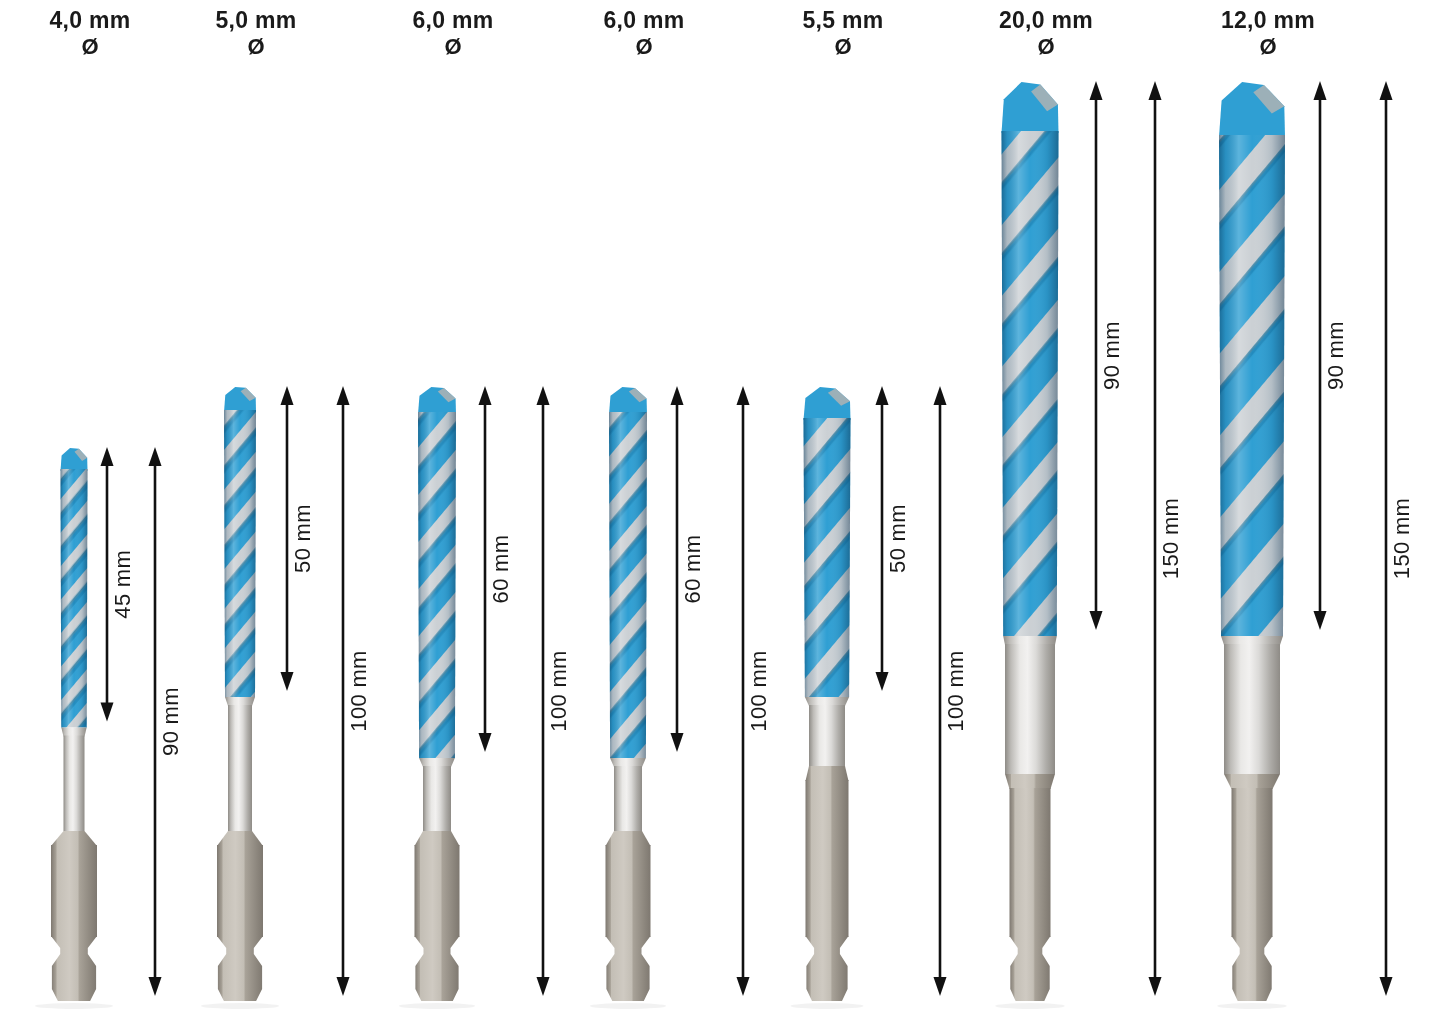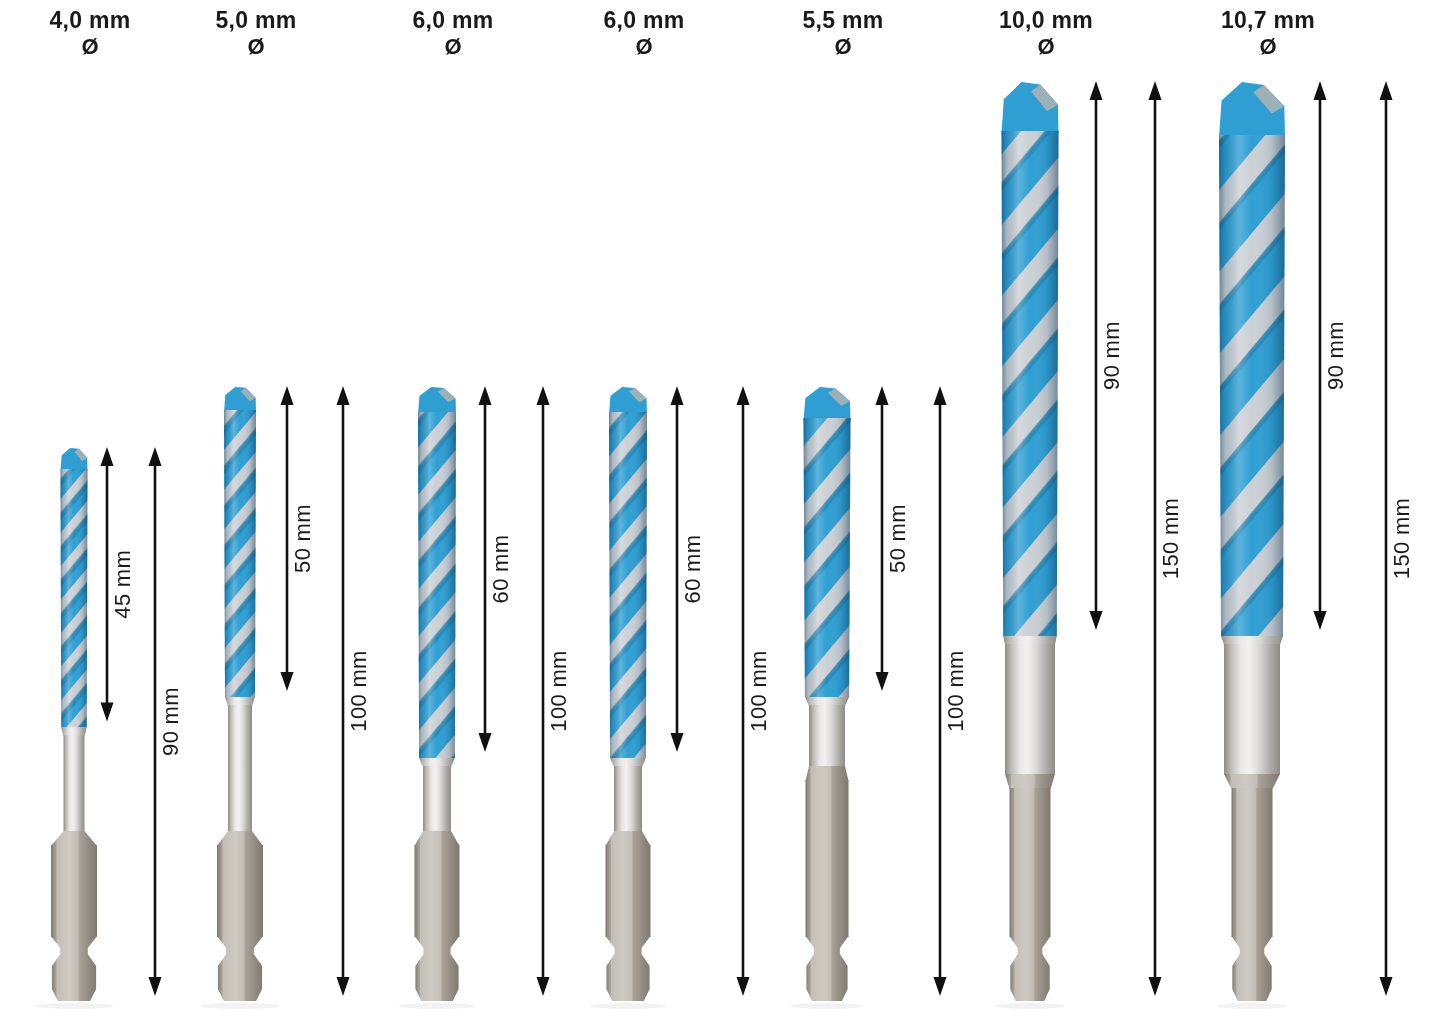--- a/index.html
+++ b/index.html
@@ -271,21 +271,21 @@
       </div>
       <div class="dia-label" style="left: 628px;">
         <div class="dia-value">6,0 mm</div>
         <div class="dia-symbol">Ø</div>
       </div>
       <div class="dia-label" style="left: 827px;">
         <div class="dia-value">5,5 mm</div>
         <div class="dia-symbol">Ø</div>
       </div>
       <div class="dia-label" style="left: 1030px;">
-        <div class="dia-value">10,0 mm</div>
+        <div class="dia-value">20,0 mm</div>
         <div class="dia-symbol">Ø</div>
       </div>
       <div class="dia-label" style="left: 1252px;">
-        <div class="dia-value">10,7 mm</div>
+        <div class="dia-value">12,0 mm</div>
         <div class="dia-symbol">Ø</div>
       </div>
     </div>
 </div>
 
 </body></html>

